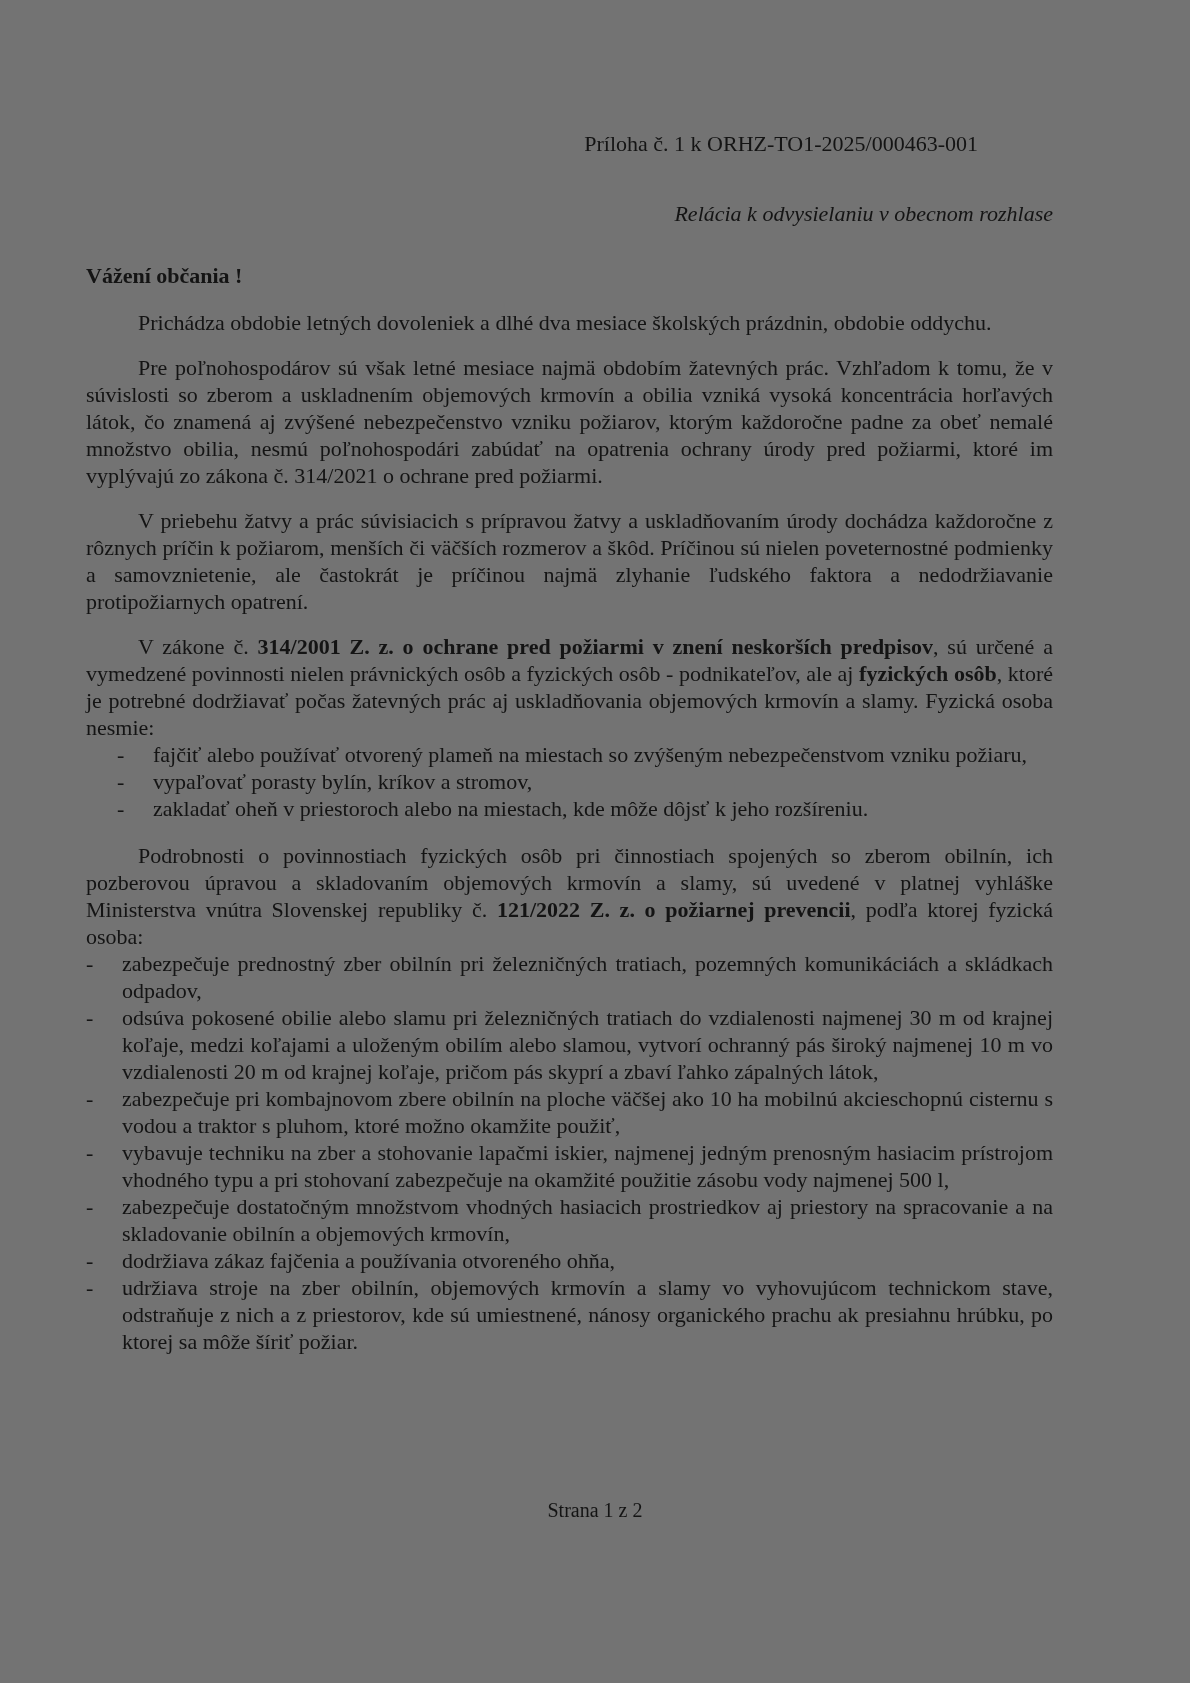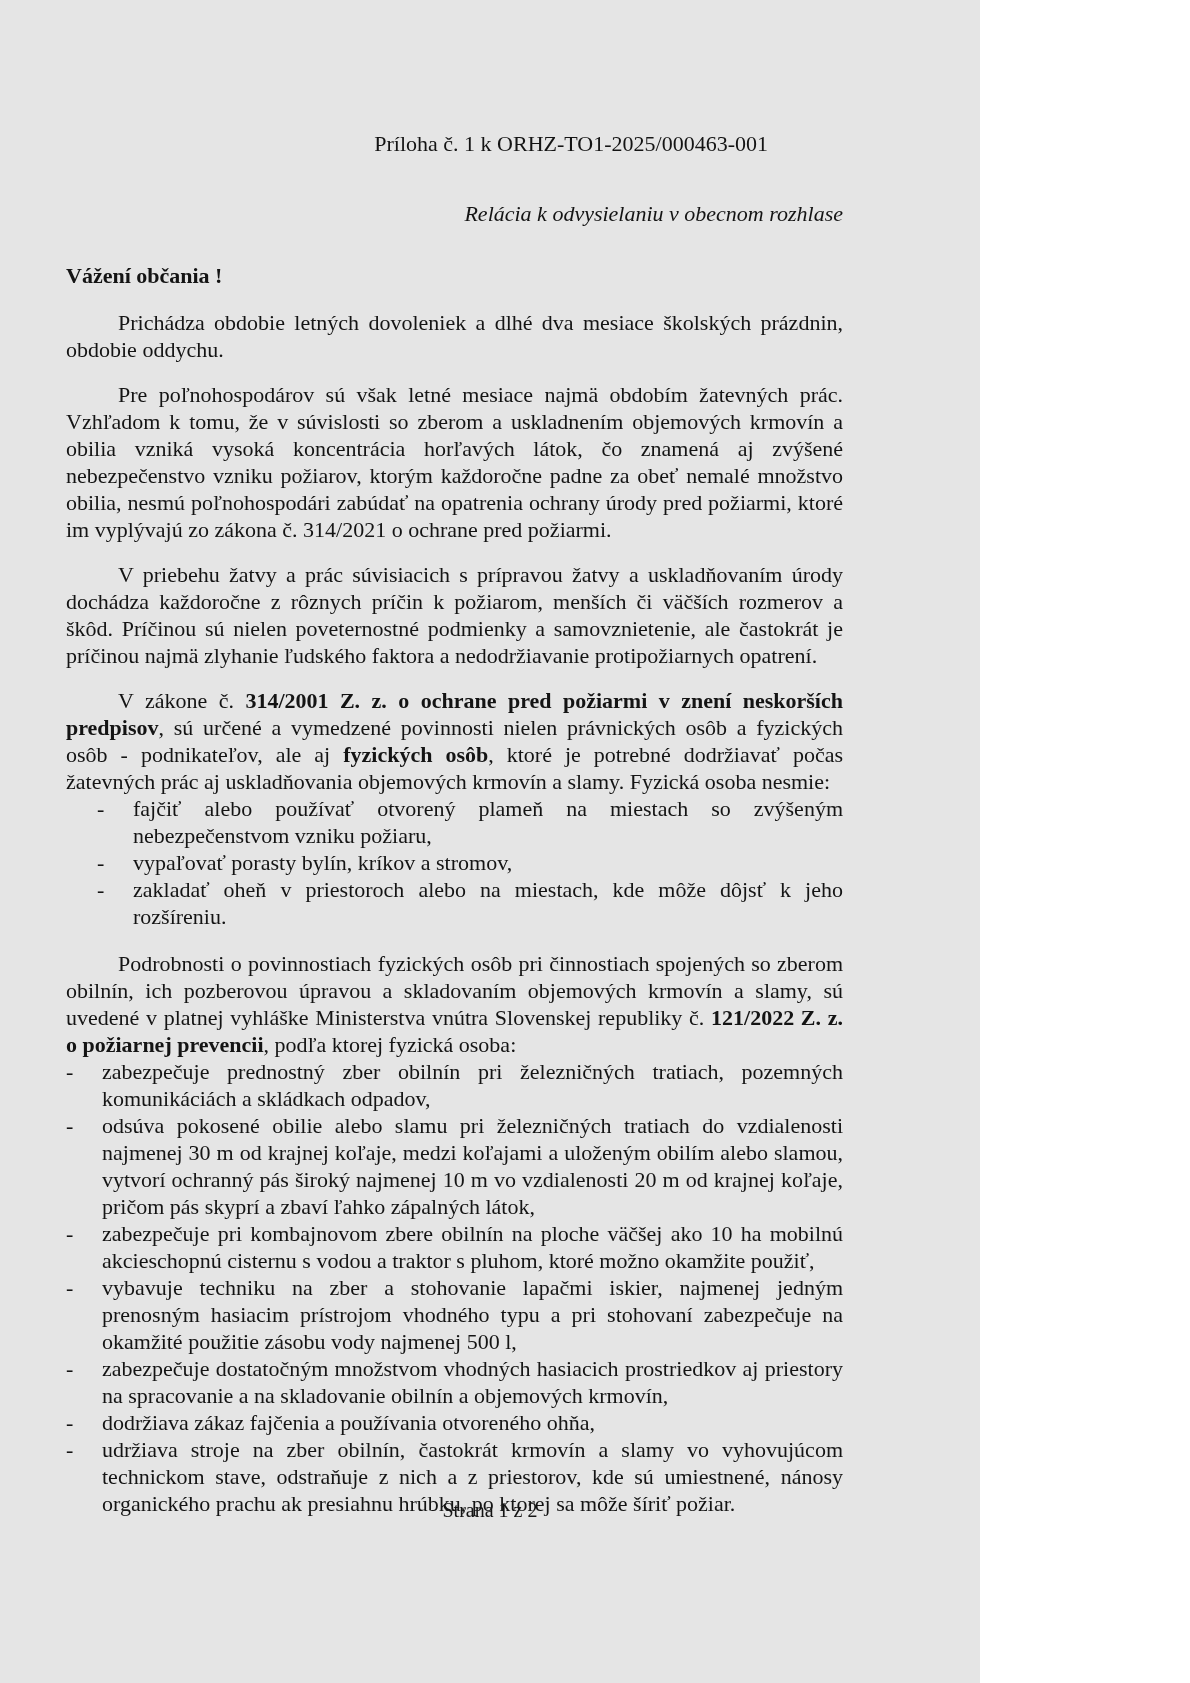--- a/index.html
+++ b/index.html
@@ -4,24 +4,24 @@
 <style>
   * { margin: 0; padding: 0; box-sizing: border-box; }
   html, body { background: #ffffff; }
   body {
     font-family: "Liberation Serif", "DejaVu Serif", serif;
     color: #141414;
     -webkit-font-smoothing: antialiased;
   }
   .page {
     position: relative;
-    width: 980px;
+    width: 1190px;
     height: 1683px;
-    background: #e5e5e5;
-    padding: 130px 137px 0 66px;
+    background: #737373;
+    padding: 130px 137px 0 86px;
     overflow: hidden;
     font-size: 22px;
     line-height: 27px;
   }
   .header-ref {
     text-align: right;
     padding-right: 75px;
     white-space: nowrap;
   }
   .doc-title {
@@ -113,19 +113,19 @@
     <div class="li">
       <span class="marker">-</span>
       <span class="txt">zabezpečuje dostatočným množstvom vhodných hasiacich prostriedkov aj priestory na spracovanie a na skladovanie obilnín a objemových krmovín,</span>
     </div>
     <div class="li">
       <span class="marker">-</span>
       <span class="txt">dodržiava zákaz fajčenia a používania otvoreného ohňa,</span>
     </div>
     <div class="li">
       <span class="marker">-</span>
-      <span class="txt">udržiava stroje na zber obilnín, častokrát krmovín a slamy vo vyhovujúcom technickom stave, odstraňuje z nich a z priestorov, kde sú umiestnené, nánosy organického prachu ak presiahnu hrúbku, po ktorej sa môže šíriť požiar.</span>
+      <span class="txt">udržiava stroje na zber obilnín, objemových krmovín a slamy vo vyhovujúcom technickom stave, odstraňuje z nich a z priestorov, kde sú umiestnené, nánosy organického prachu ak presiahnu hrúbku, po ktorej sa môže šíriť požiar.</span>
     </div>
   </div>
 
   <div class="footer">Strana 1 z 2</div>
 
 </div>
 
 </body></html>

